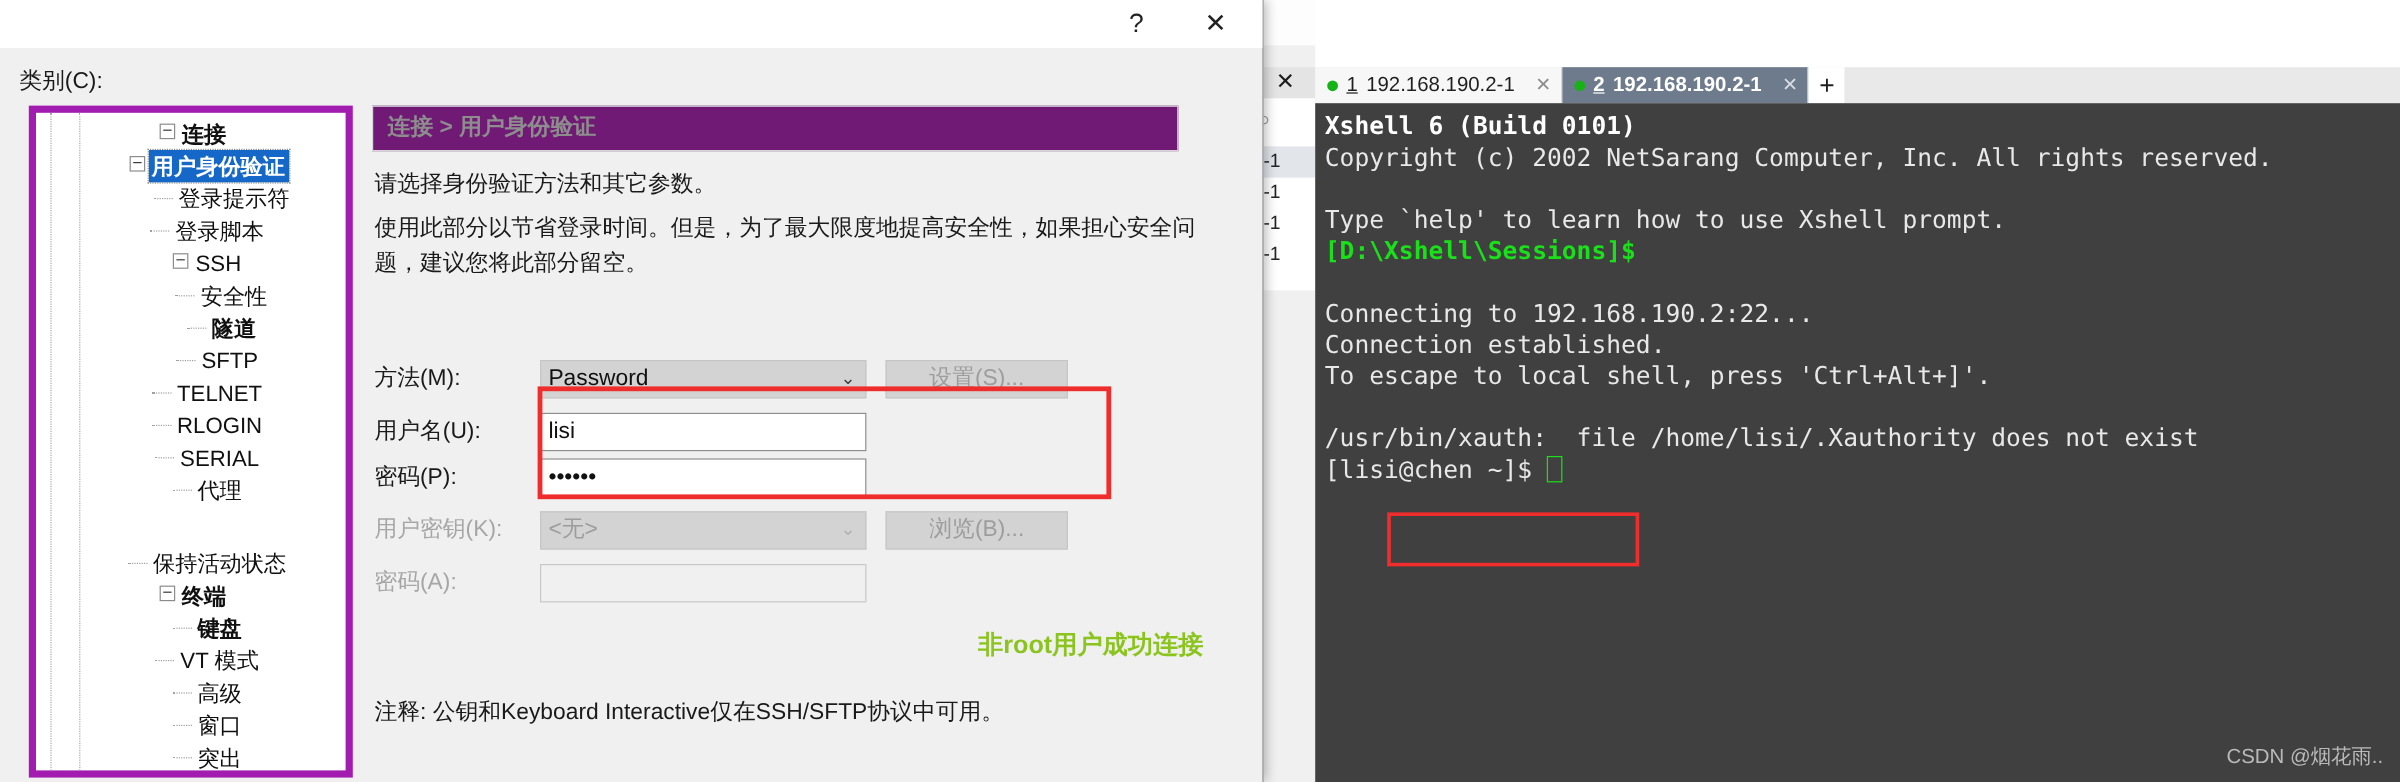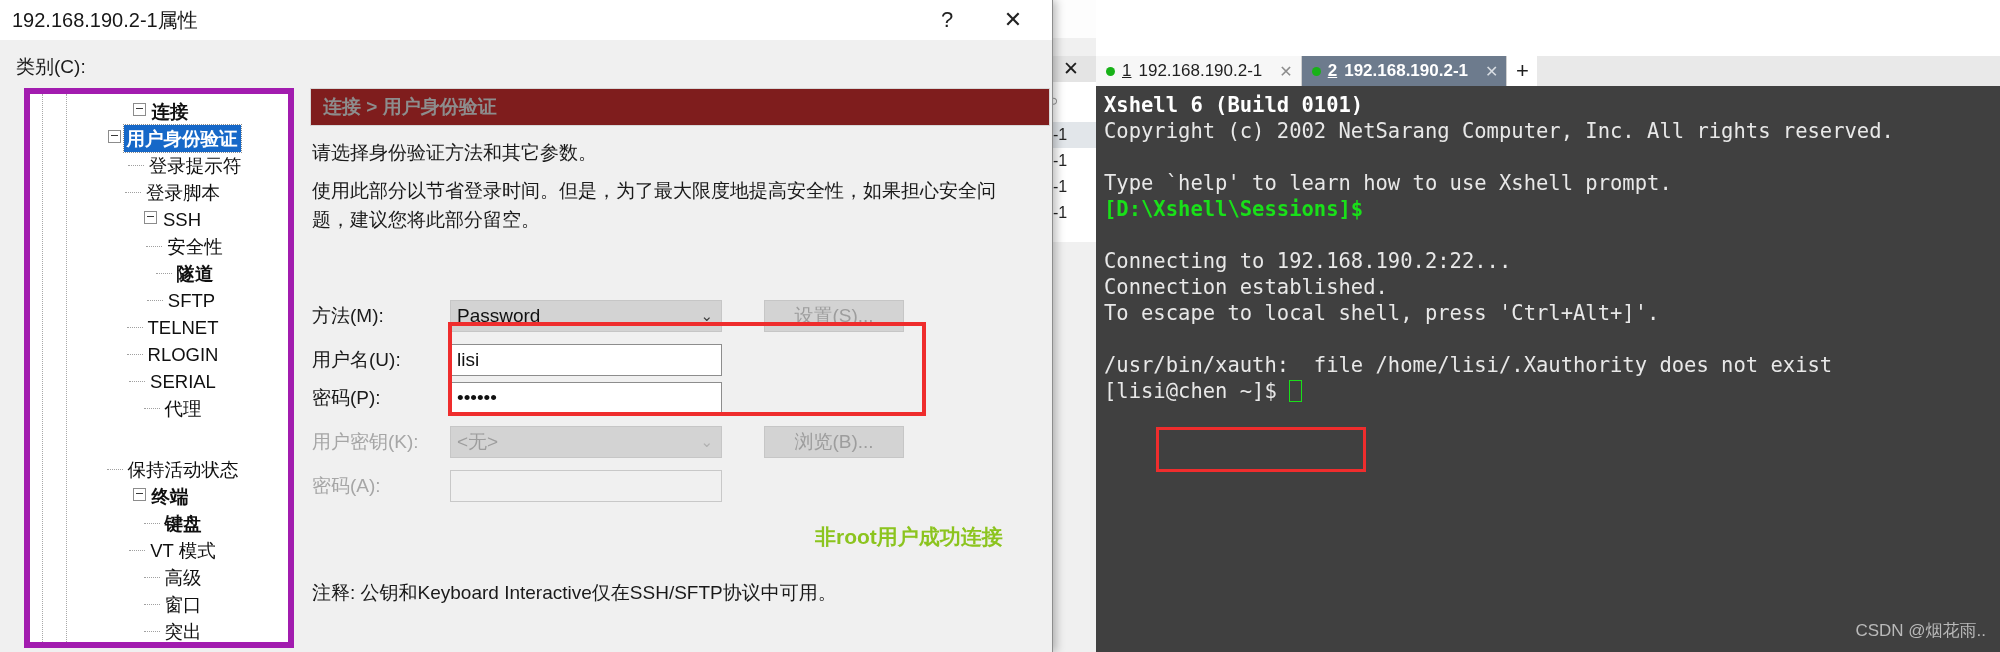--- a/index.html
+++ b/index.html
@@ -165,22 +165,22 @@
     display: inline-block; width: 16px; border-top: 1px dotted #a0a0a0;
     vertical-align: 6px; margin-right: 2px;
   }
   .tvline {
     position: absolute; border-left: 1px dotted #a8a8a8; top: 0; bottom: 0;
   }
 
   
   .content { position: absolute; left: 310px; top: 48px; width: 720px; height: 560px; }
   .crumb {
-    position: absolute; left: 0; top: 0; width: 740px; height: 38px;
-    background: #7f1d1d; border: 1px solid #d7d7d7; box-sizing: border-box;
+    position: absolute; left: 0; top: 0; width: 672px; height: 38px;
+    background: #701a75; border: 1px solid #d7d7d7; box-sizing: border-box;
     line-height: 36px; padding-left: 12px; font-size: 19px;
     font-weight: bold; color: #8d8d8d;
   }
   .desc1 {
     position: absolute; left: 2px; top: 52px; font-size: 19px; color: #1a1a1a;
   }
   .desc2 {
     position: absolute; left: 2px; top: 88px; width: 706px; font-size: 19px;
     color: #1a1a1a; line-height: 29px;
   }
@@ -198,21 +198,21 @@
     font-size: 15px; color: #3a3a3a;
   }
   .combo.dim .chev { color: #b0b0b0; }
   .textbox {
     position: absolute; left: 140px; width: 272px; height: 32px;
     background: #ffffff; border: 1px solid #8d8d8d; box-sizing: border-box;
     font-size: 19px; line-height: 30px; padding-left: 6px; color: #111;
   }
   .textbox.flat { background: #f0f0f0; border: 1px solid #c8c8c8; }
   .btn {
-    position: absolute; left: 454px; width: 140px; height: 32px;
+    position: absolute; left: 428px; width: 152px; height: 32px;
     background: #d3d3d3; border: 1px solid #c6c6c6; box-sizing: border-box;
     font-size: 19px; line-height: 30px; text-align: center; color: #9d9d9d;
   }
   .dlg-red-box {
     position: absolute; left: 448px; top: 322px; width: 478px; height: 94px;
     border: 4px solid #ef2d2d; box-sizing: border-box;
   }
   .green-note {
     position: absolute; left: 815px; top: 483px; font-size: 21px;
     color: #8cc41f; font-weight: bold; white-space: nowrap;
@@ -267,21 +267,20 @@
         </div>
         <div class="tab-add">+</div>
       </div>
     <div class="term-body" id="term-body"><div class="t-bold">Xshell 6 (Build 0101)</div><div class="t-white">Copyright (c) 2002 NetSarang Computer, Inc. All rights reserved.</div><div class="t-blank">&nbsp;</div><div class="t-white">Type `help' to learn how to use Xshell prompt.</div><div class="t-green">[D:\Xshell\Sessions]$</div><div class="t-blank">&nbsp;</div><div class="t-white">Connecting to 192.168.190.2:22...</div><div class="t-white">Connection established.</div><div class="t-white">To escape to local shell, press 'Ctrl+Alt+]'.</div><div class="t-blank">&nbsp;</div><div class="t-white">/usr/bin/xauth:  file /home/lisi/.Xauthority does not exist</div><div class="t-white"><span>[lisi@chen ~]$ </span><span class="cursor-box"></span></div></div>
     <div class="watermark">CSDN @烟花雨..</div>
   </div>
   <div class="term-red-box"></div>
 
   <div class="dialog">
     <div class="dlg-titlebar">
-      <div class="dlg-title">192.168.190.2-1属性</div>
       <div class="dlg-help">?</div>
       <div class="dlg-close">✕</div>
     </div>
 
     <div class="dlg-body">
       <div class="cat-label">类别(C):</div>
 
       <div class="tree" id="tree">
           <div class="tvline" style="left: 12px;"></div>
           <div class="tvline" style="left: 36px;"></div>

